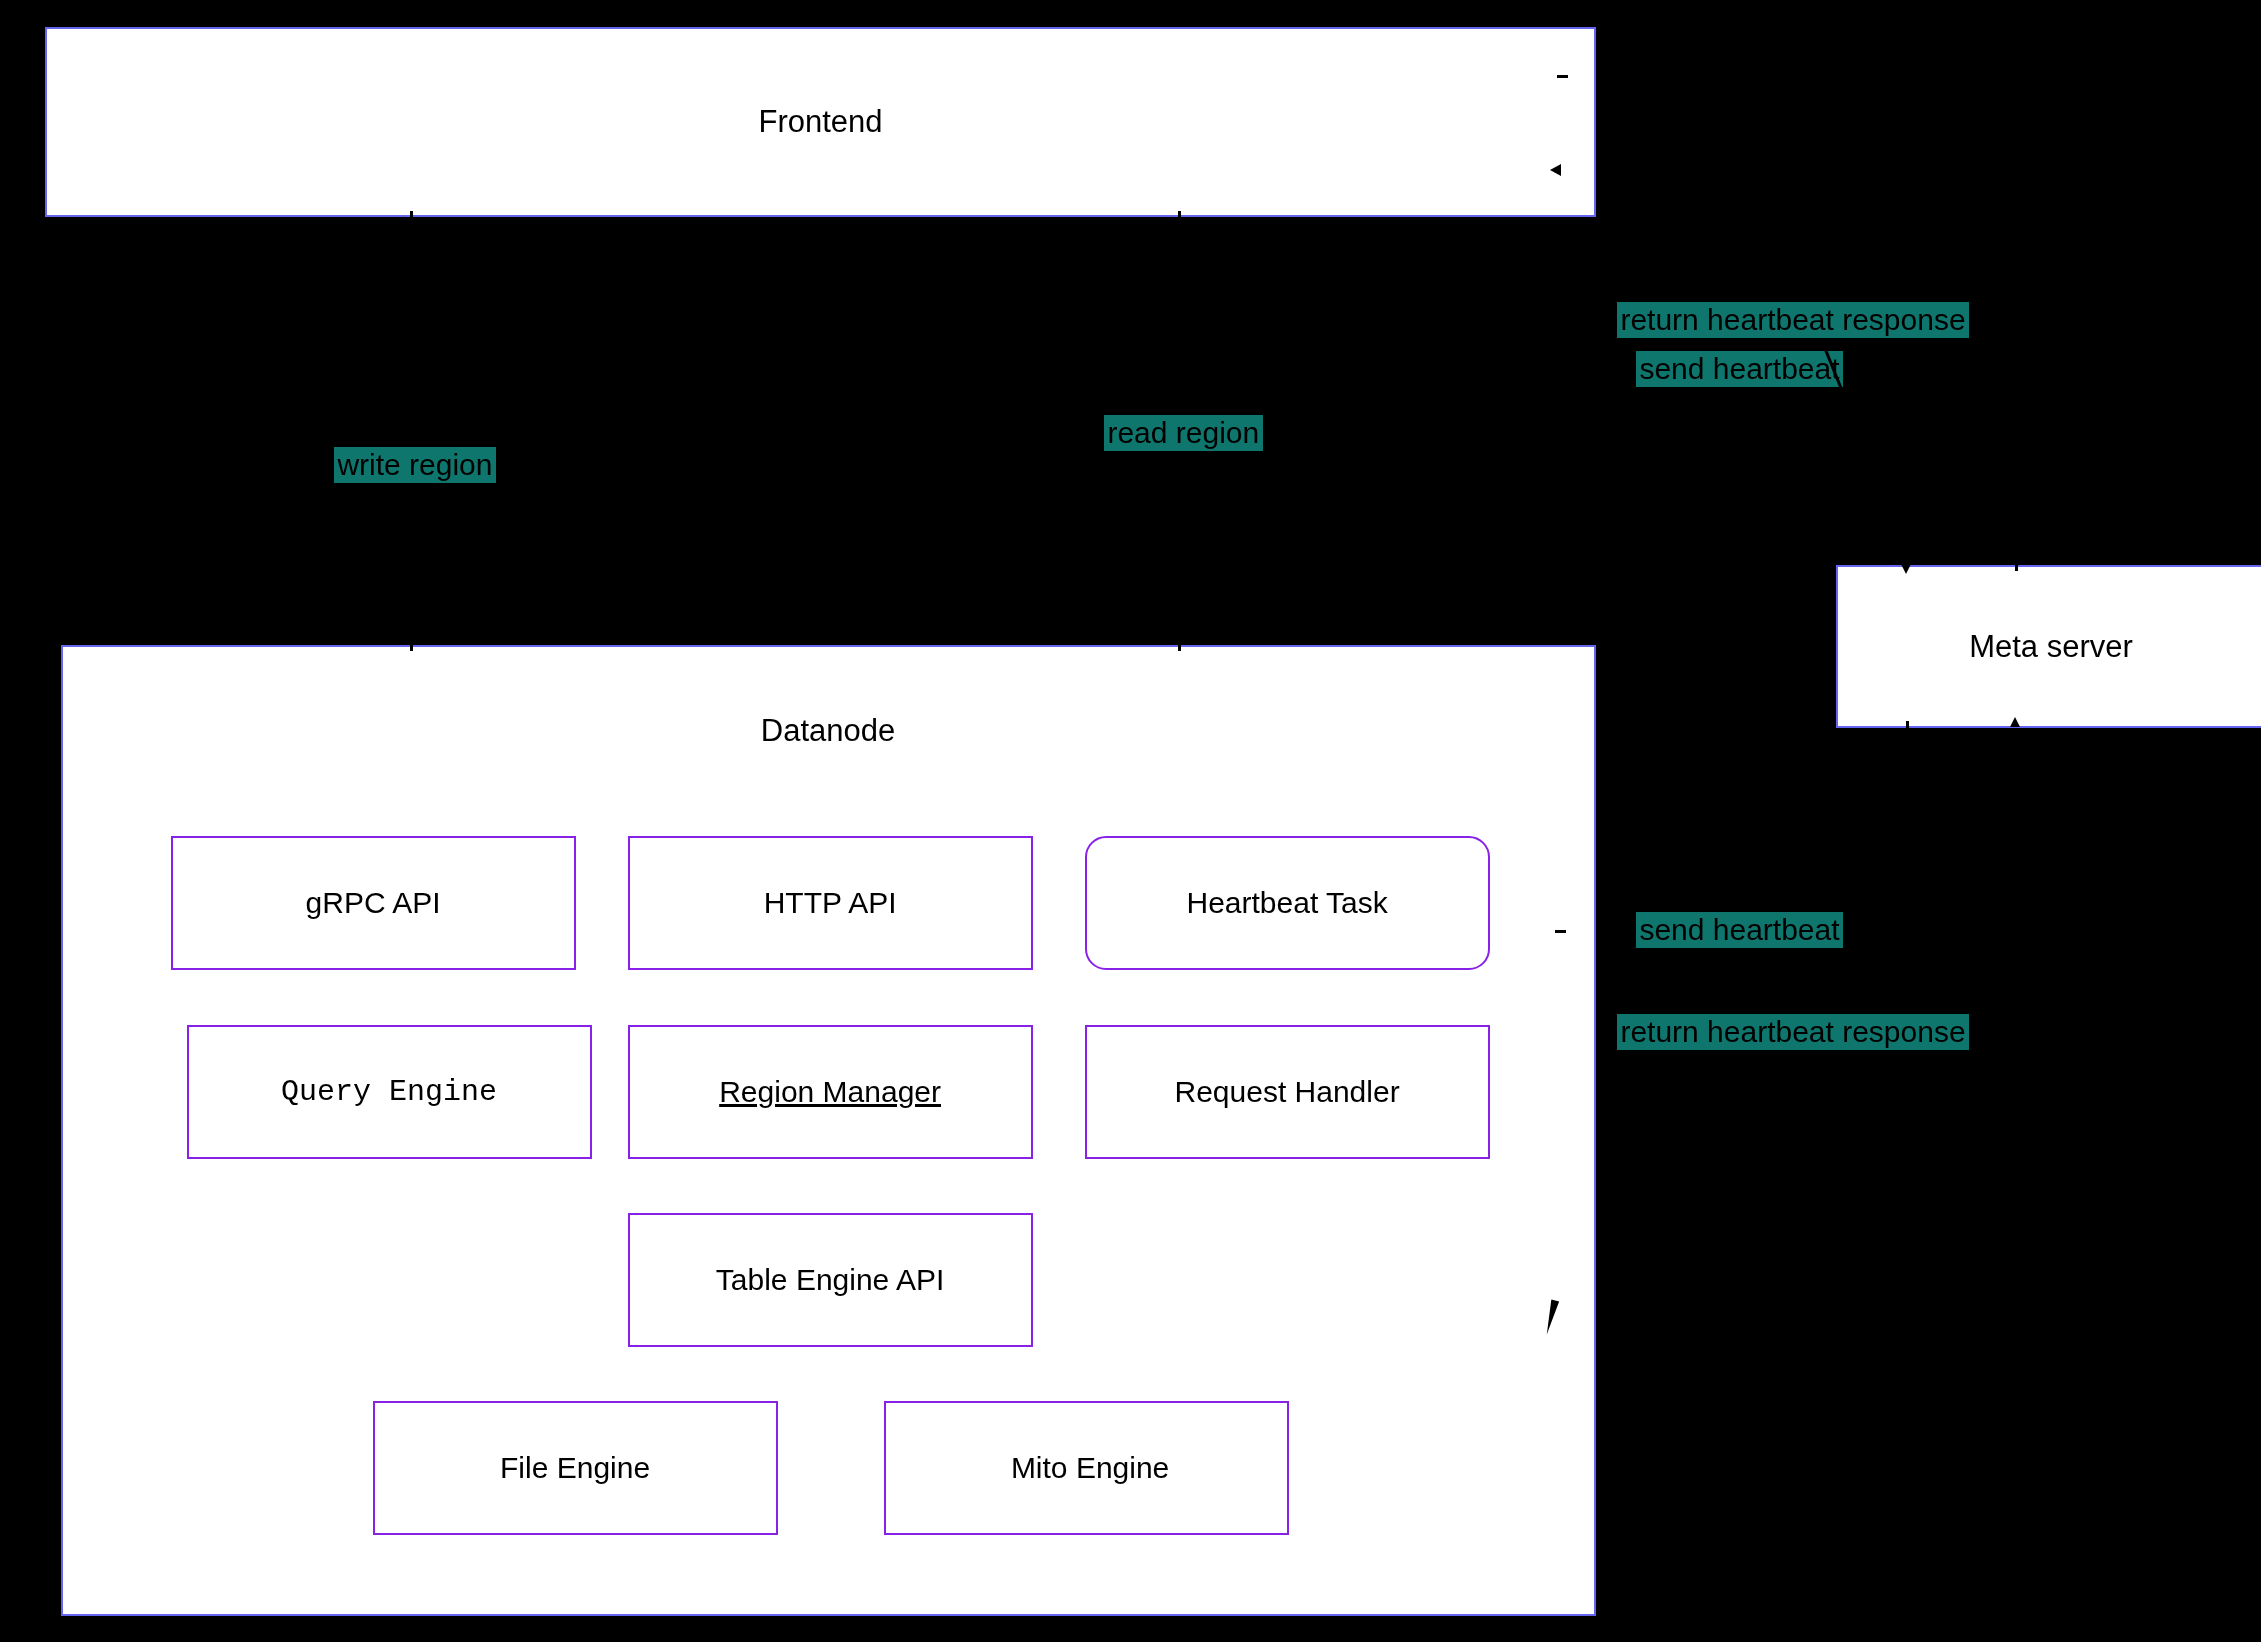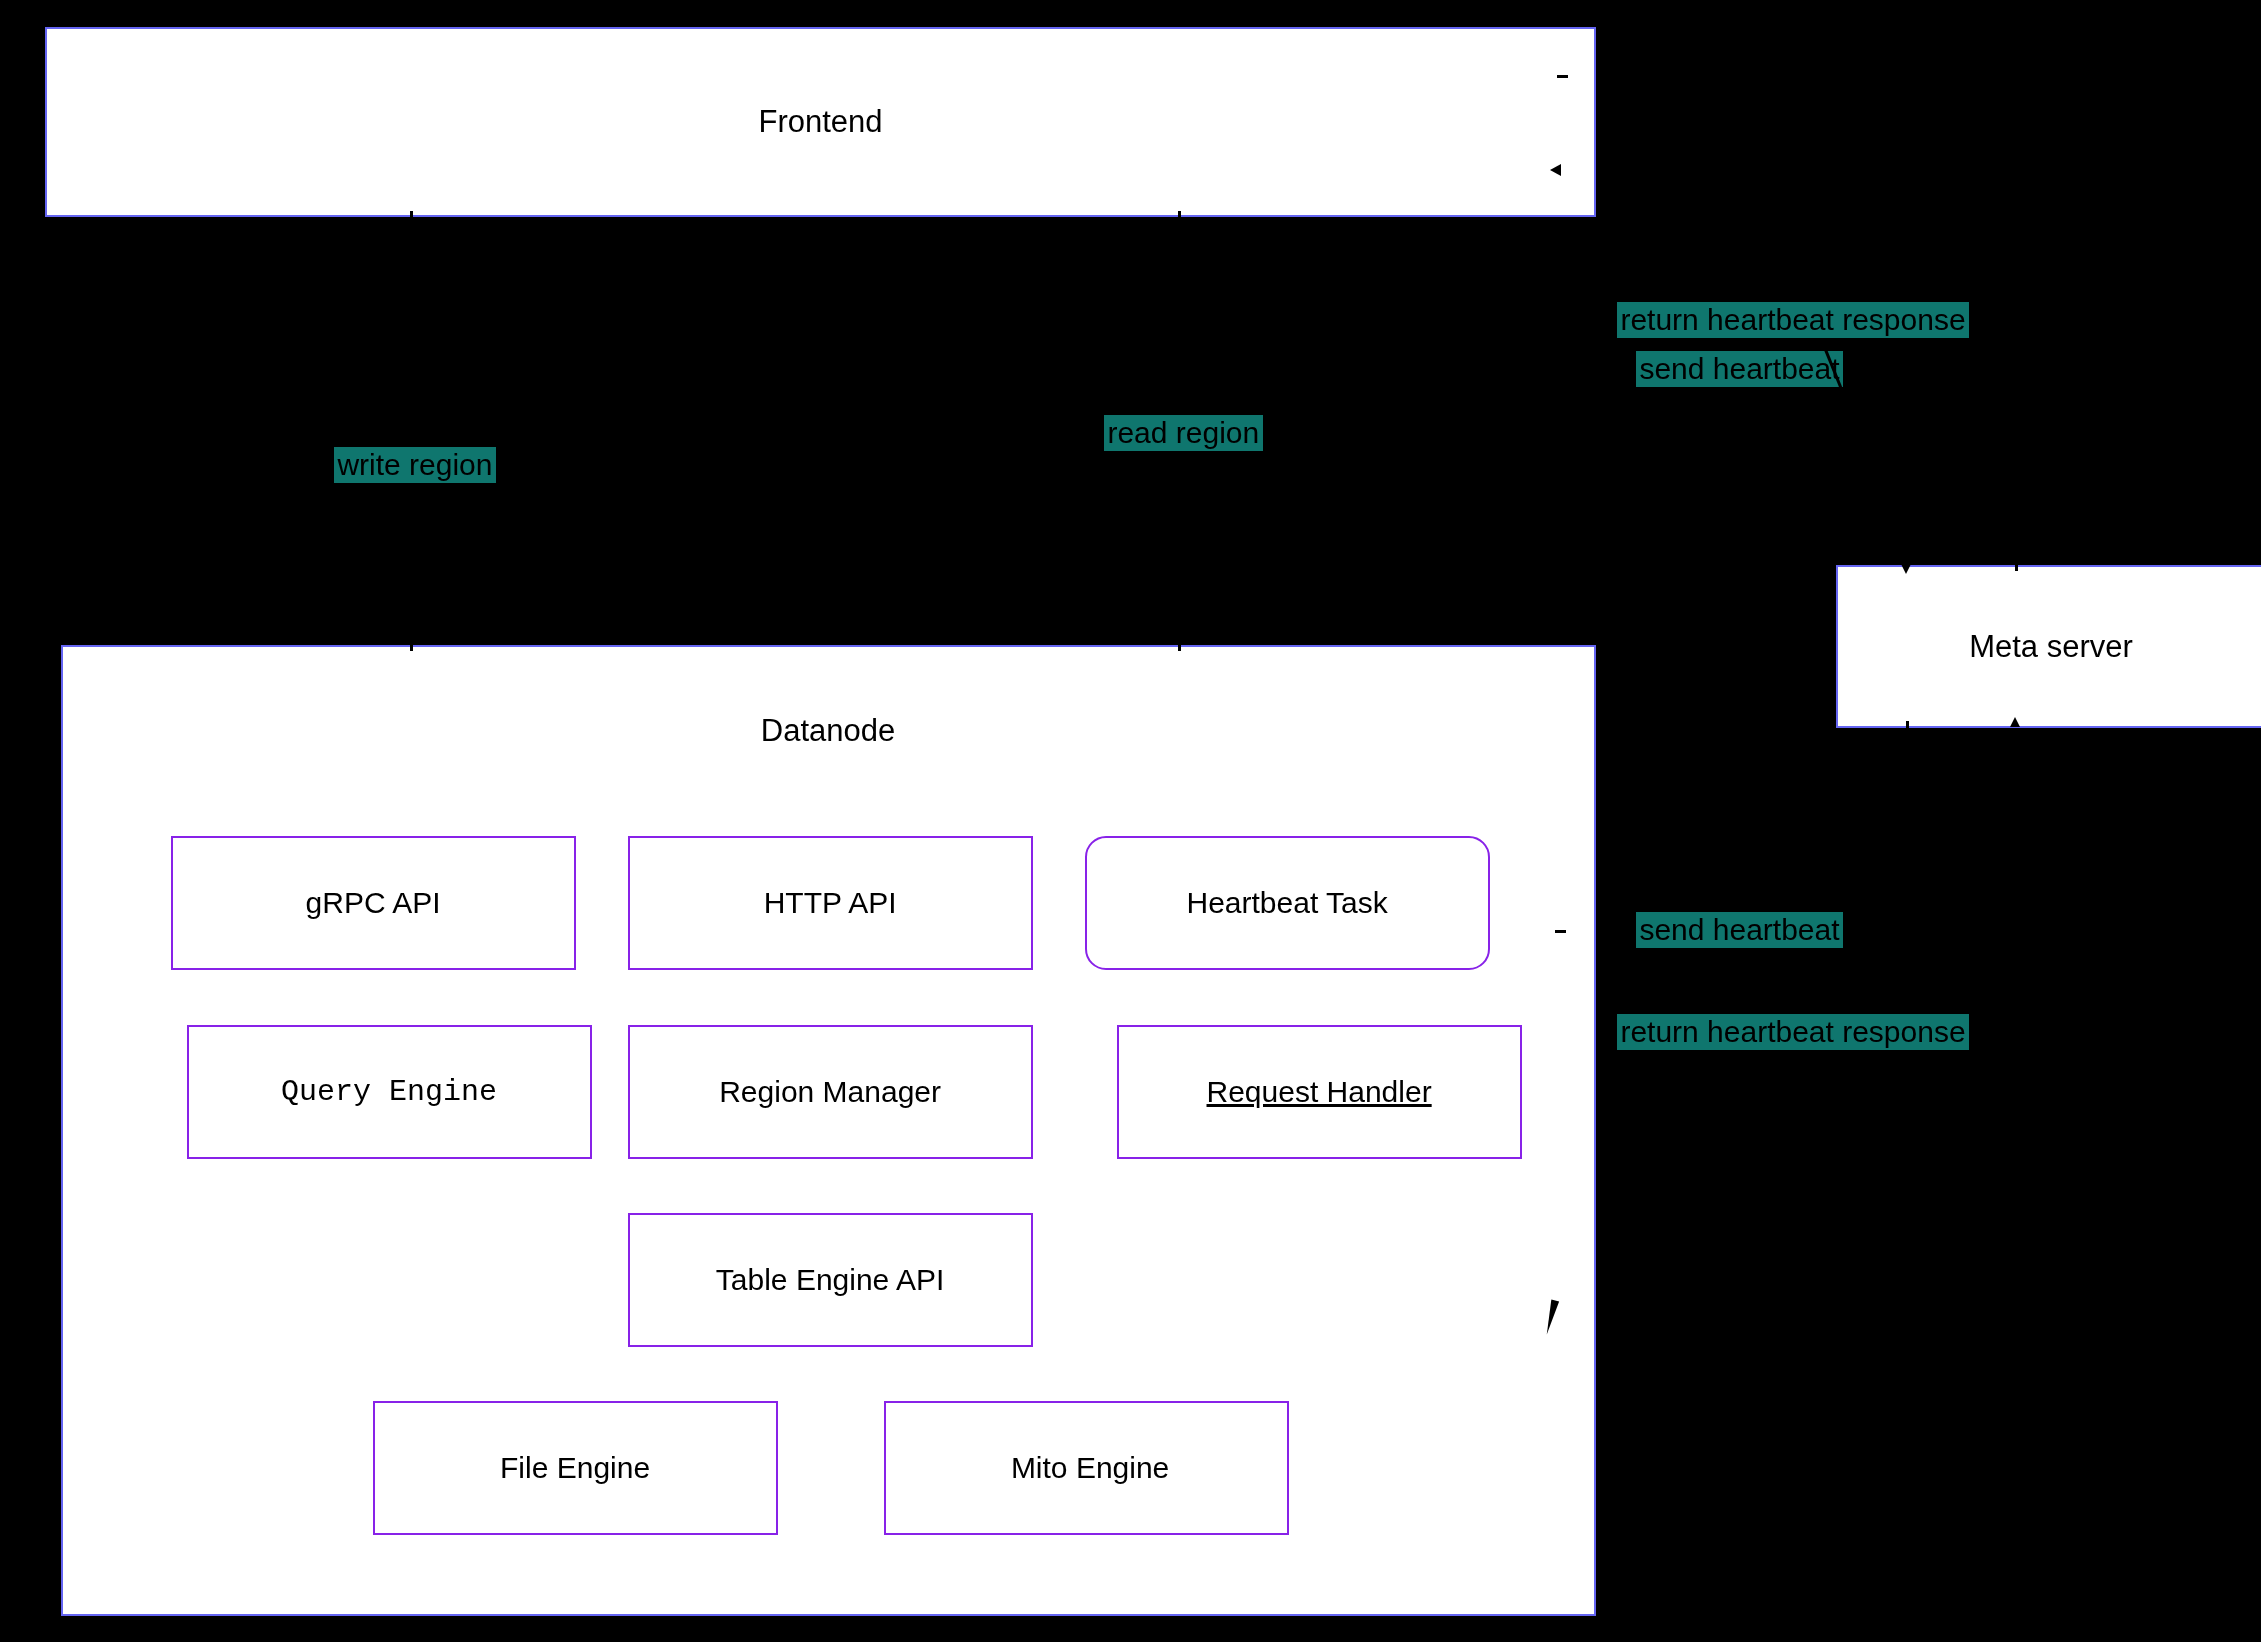--- a/index.html
+++ b/index.html
@@ -59,22 +59,22 @@
   }
   
   #frontend      { left: 12px;   top: 27px;   width: 1551px; height: 190px; font-size: 31px; }
   #datanode      { left: 27.6px;   top: 645px;  width: 1535px; height: 971px; justify-content: flex-start; align-items: flex-start; }
   #meta-server   { left: 1803px; top: 565px;  width: 430px;  height: 163px; font-size: 31px; z-index: 2; }
   
   #grpc-api        { left: 108px;  top: 189px; }
   #http-api        { left: 565px;  top: 189px; }
   #heartbeat-task  { left: 1022px; top: 189px; border-radius: 21px; }
   #query-engine    { left: 124px;  top: 378px; font-family: Liberation Mono, monospace; }
-  #region-manager  { left: 565px;  top: 378px; }
-  #request-handler { left: 1054px; top: 378px; text-decoration: underline; }
+  #region-manager  { left: 565px;  top: 378px; text-decoration: underline; }
+  #request-handler { left: 1022px; top: 378px; }
   #table-engine-api{ left: 565px;  top: 566px; }
   #file-engine     { left: 310px;  top: 754px; }
   #mito-engine     { left: 821px; top: 754px; padding-left: 8px; }
   
   #lbl-fm-return { left: 1617px; top: 302px; }
   #lbl-fm-send   { left: 1636px; top: 351px; }
   #lbl-write     { left: 334px;  top: 415px; margin-top: 32px; }
   #lbl-read      { left: 1104px; top: 415px; }
   #lbl-dm-send   { left: 1636px; top: 912px; }
   #lbl-dm-return { left: 1617px; top: 1014px; }

